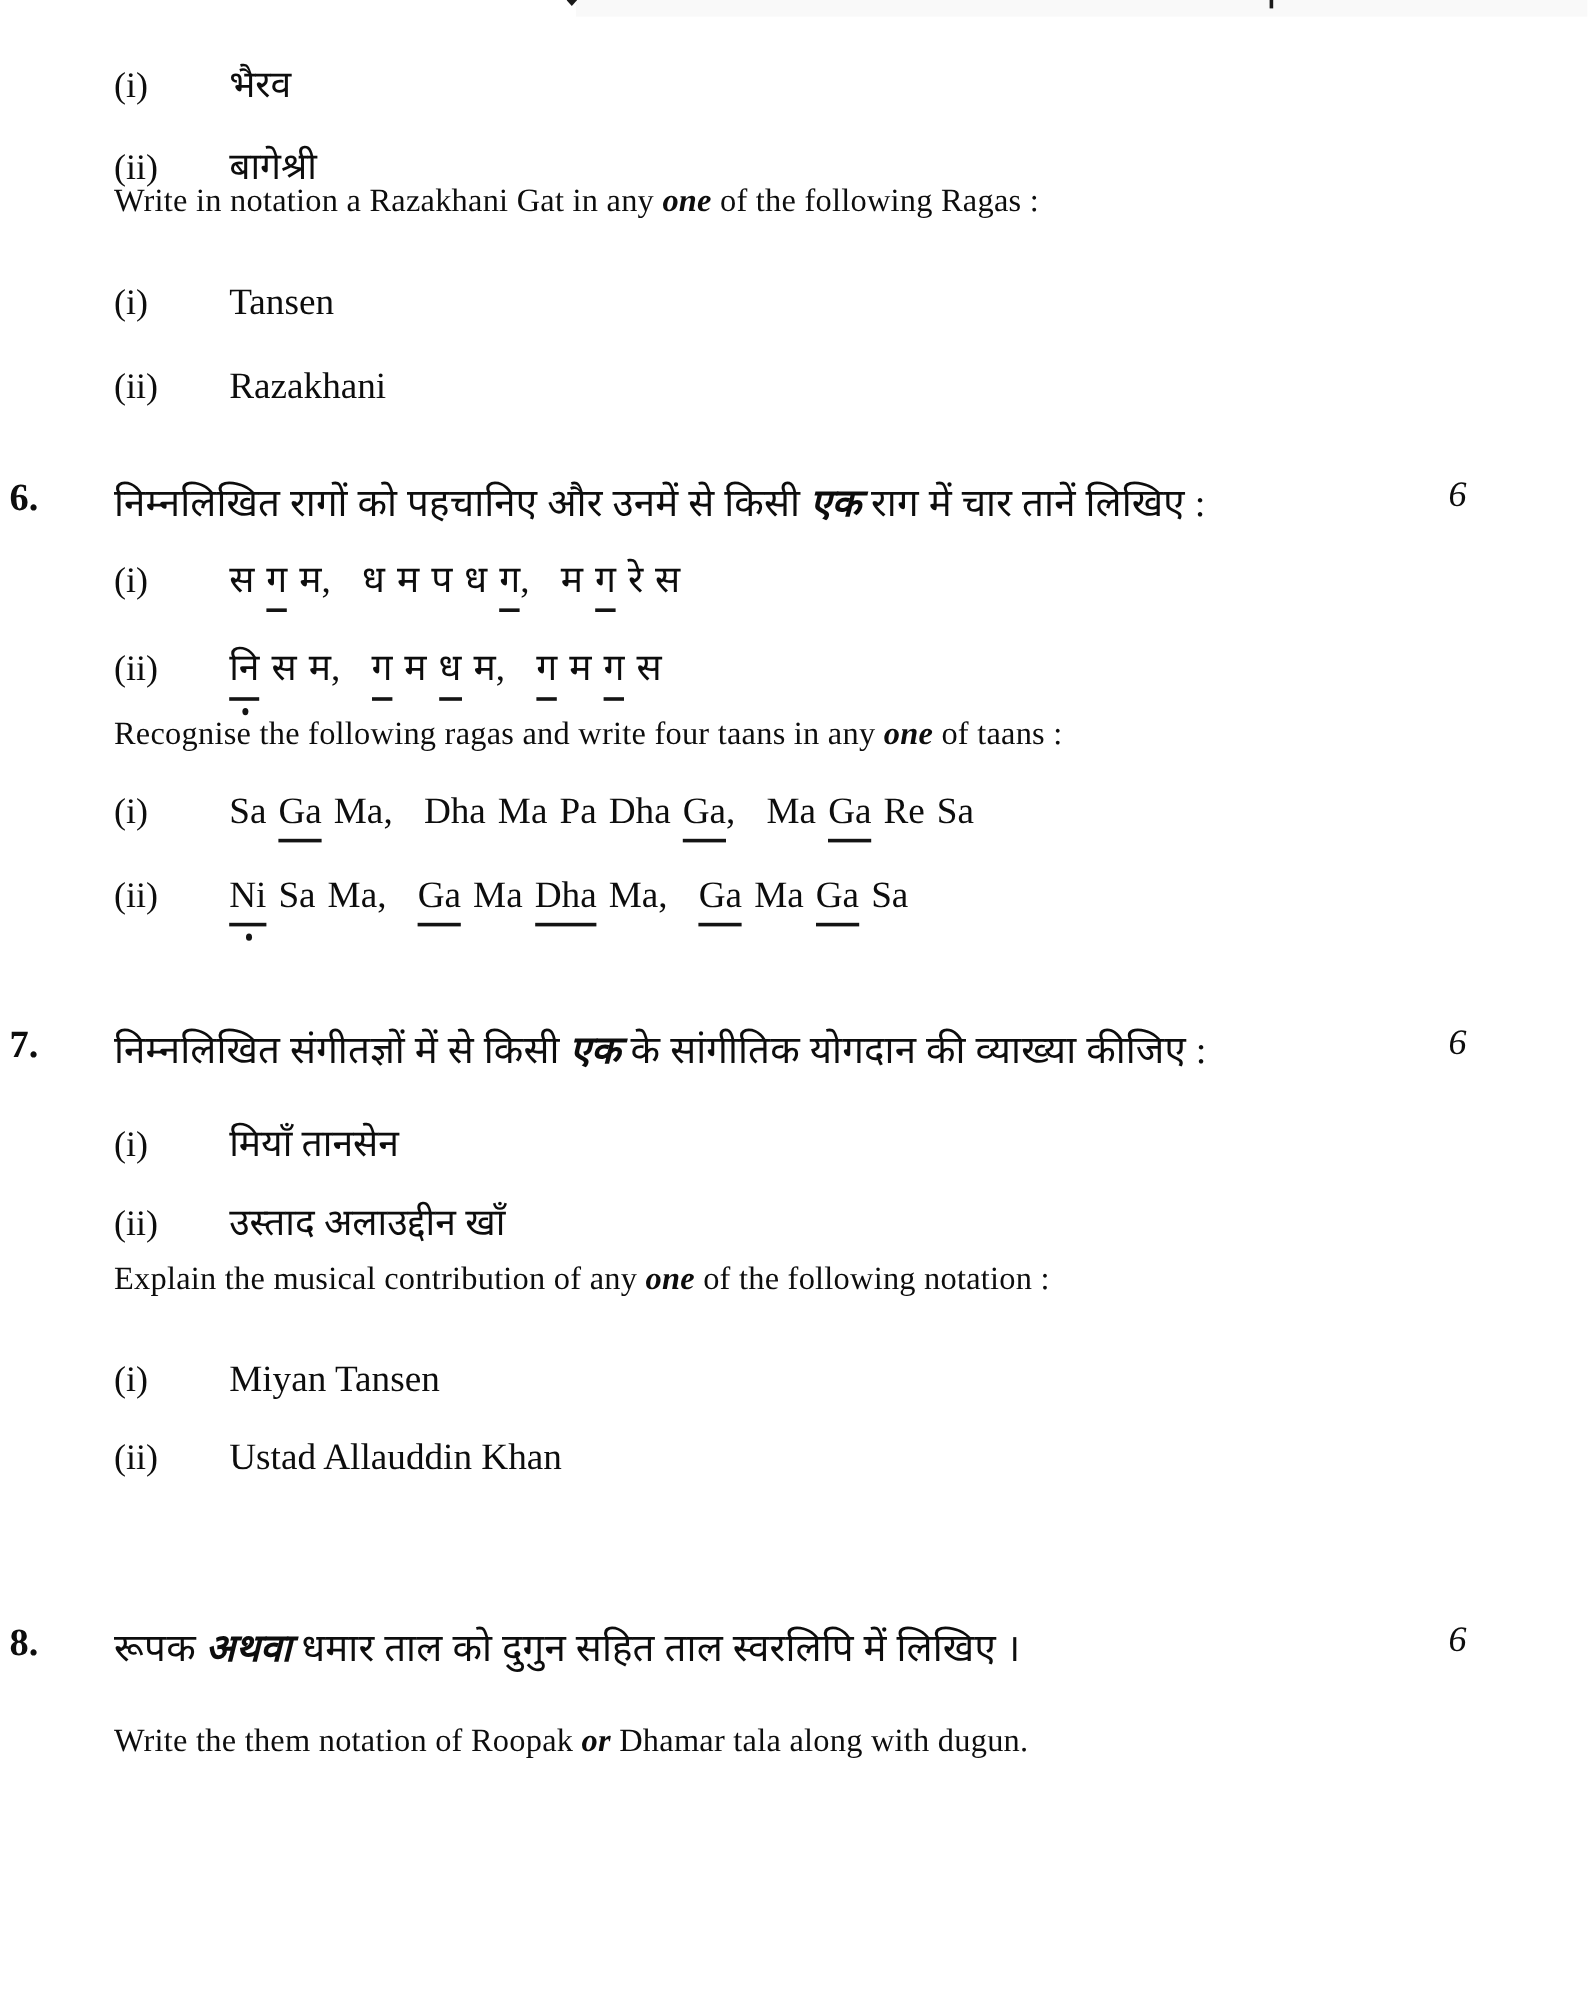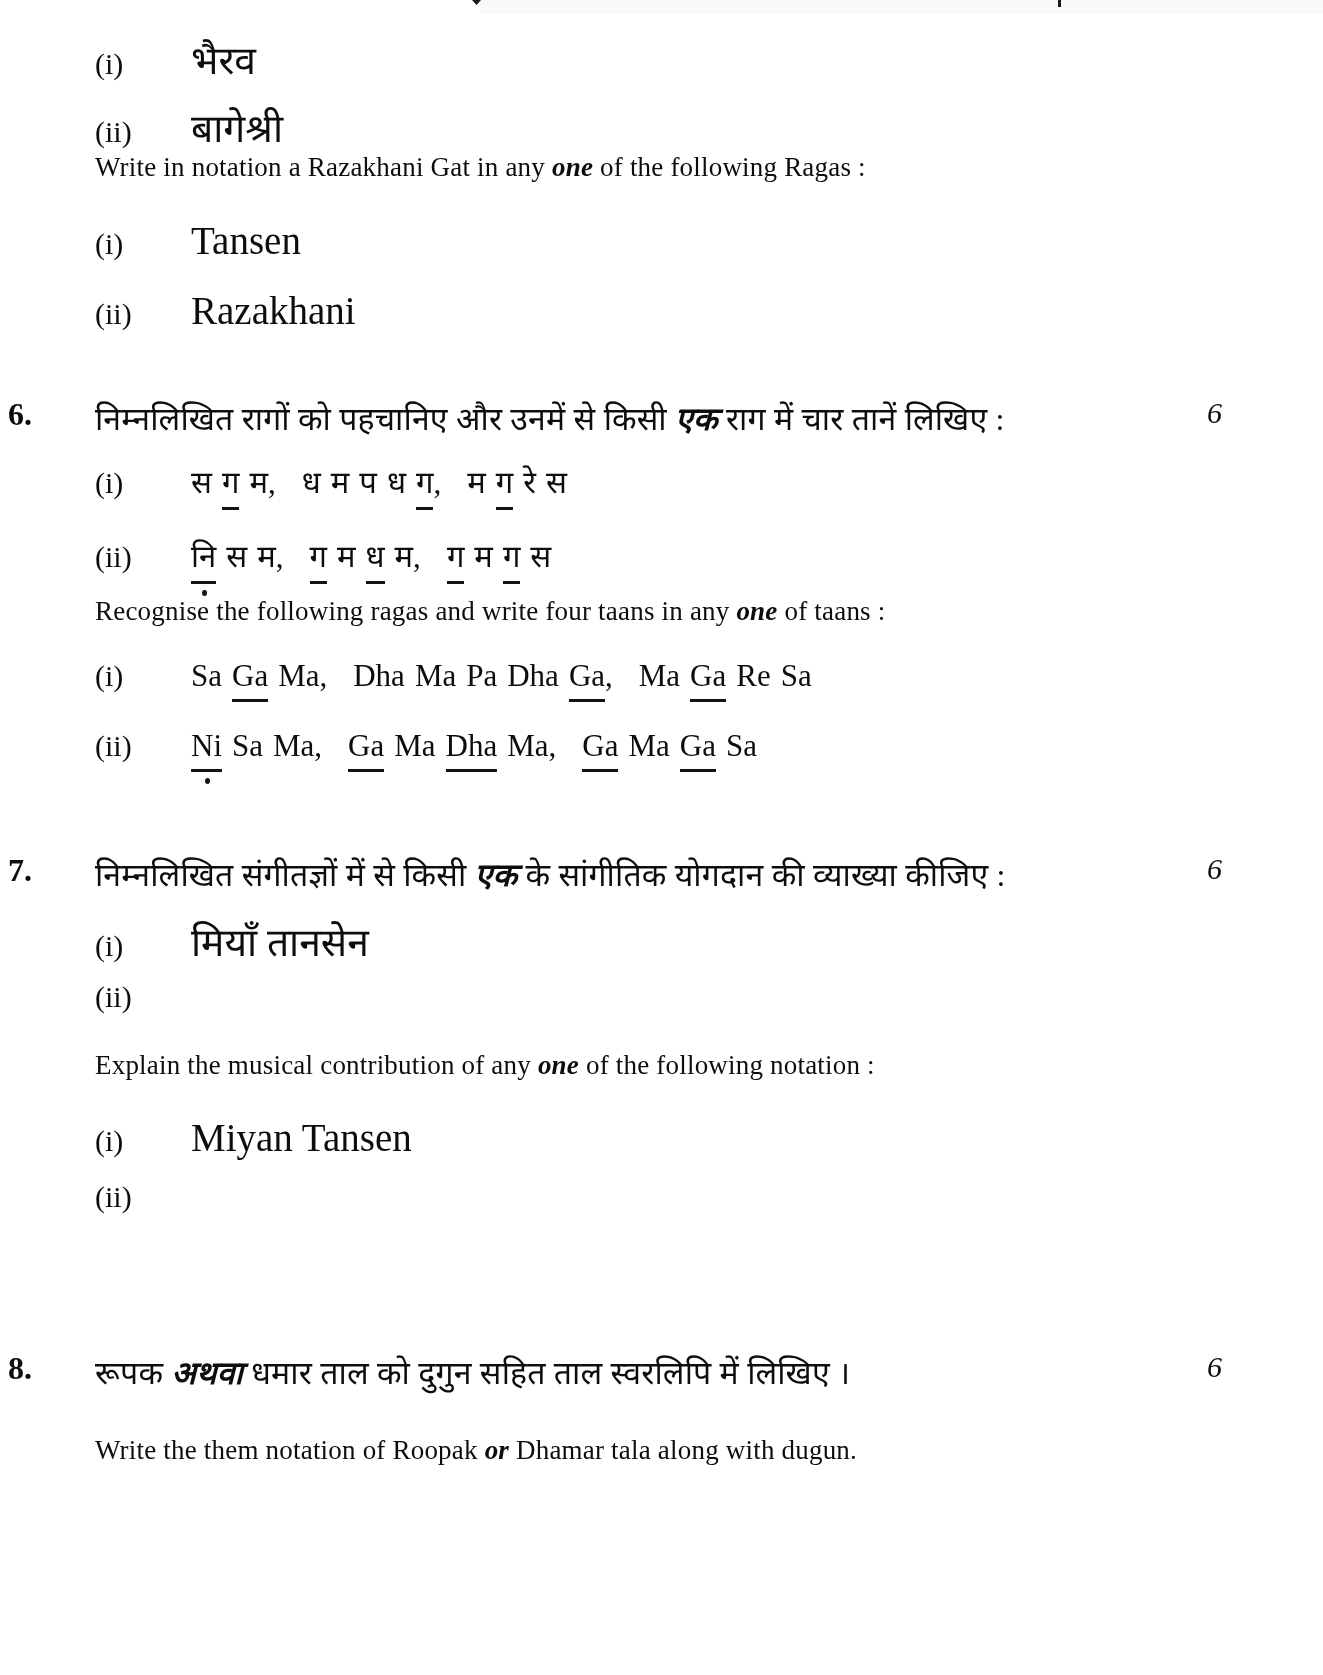--- a/index.html
+++ b/index.html
@@ -51,21 +51,22 @@
     top: 0;
     display: flex;
     align-items: baseline;
   }
   .item .marker {
     display: inline-block;
     width: 96px;
     font-size: 30px;
   }
   .item .item-text {
-    font-size: 39px;
+    font-size: 31px;
+    margin-top: 16px;
   }
   .seg-b { font-weight: bold; font-style: italic; }
   .seg-bi { font-weight: bold; font-style: italic; }
   
   .notation { display: flex; align-items: baseline; }
   .tok { margin-right: 10px; font-size: 31px; }
   .tok.gap { margin-right: 26px; }
   .tok:last-child { margin-right: 0; }
   .u {
     display: inline-block;
@@ -223,36 +224,38 @@
 
 <div class="row" style="top:914px">
   <div class="item">
     <span class="marker">(i)</span>
     <span class="item-text hindi-text">मियाँ तानसेन</span>
   </div>
 </div>
 <div class="row" style="top:980px">
   <div class="item">
     <span class="marker">(ii)</span>
+    <span class="item-text hindi-text">उस्ताद अलाउद्दीन खाँ</span>
   </div>
 </div>
 
 <div class="row" style="top:1050px">
   <div class="prompt"><span>Explain the musical contribution of any </span><span class="seg-bi">one</span><span> of the following notation :</span></div>
 </div>
 
 <div class="row" style="top:1115px">
   <div class="item">
     <span class="marker">(i)</span>
     <span class="item-text">Miyan Tansen</span>
   </div>
 </div>
 <div class="row" style="top:1180px">
   <div class="item">
     <span class="marker">(ii)</span>
+    <span class="item-text">Ustad Allauddin Khan</span>
   </div>
 </div>
 
 <div class="row" style="top:1350px">
   <span class="qnum">8.</span>
   <div class="prompt hindi-text"><span>रूपक </span><span class="seg-b">अथवा</span><span> धमार ताल को दुगुन सहित ताल स्वरलिपि में लिखिए ।</span></div>
   <span class="marks">6</span>
 </div>
 
 <div class="row" style="top:1435px">

